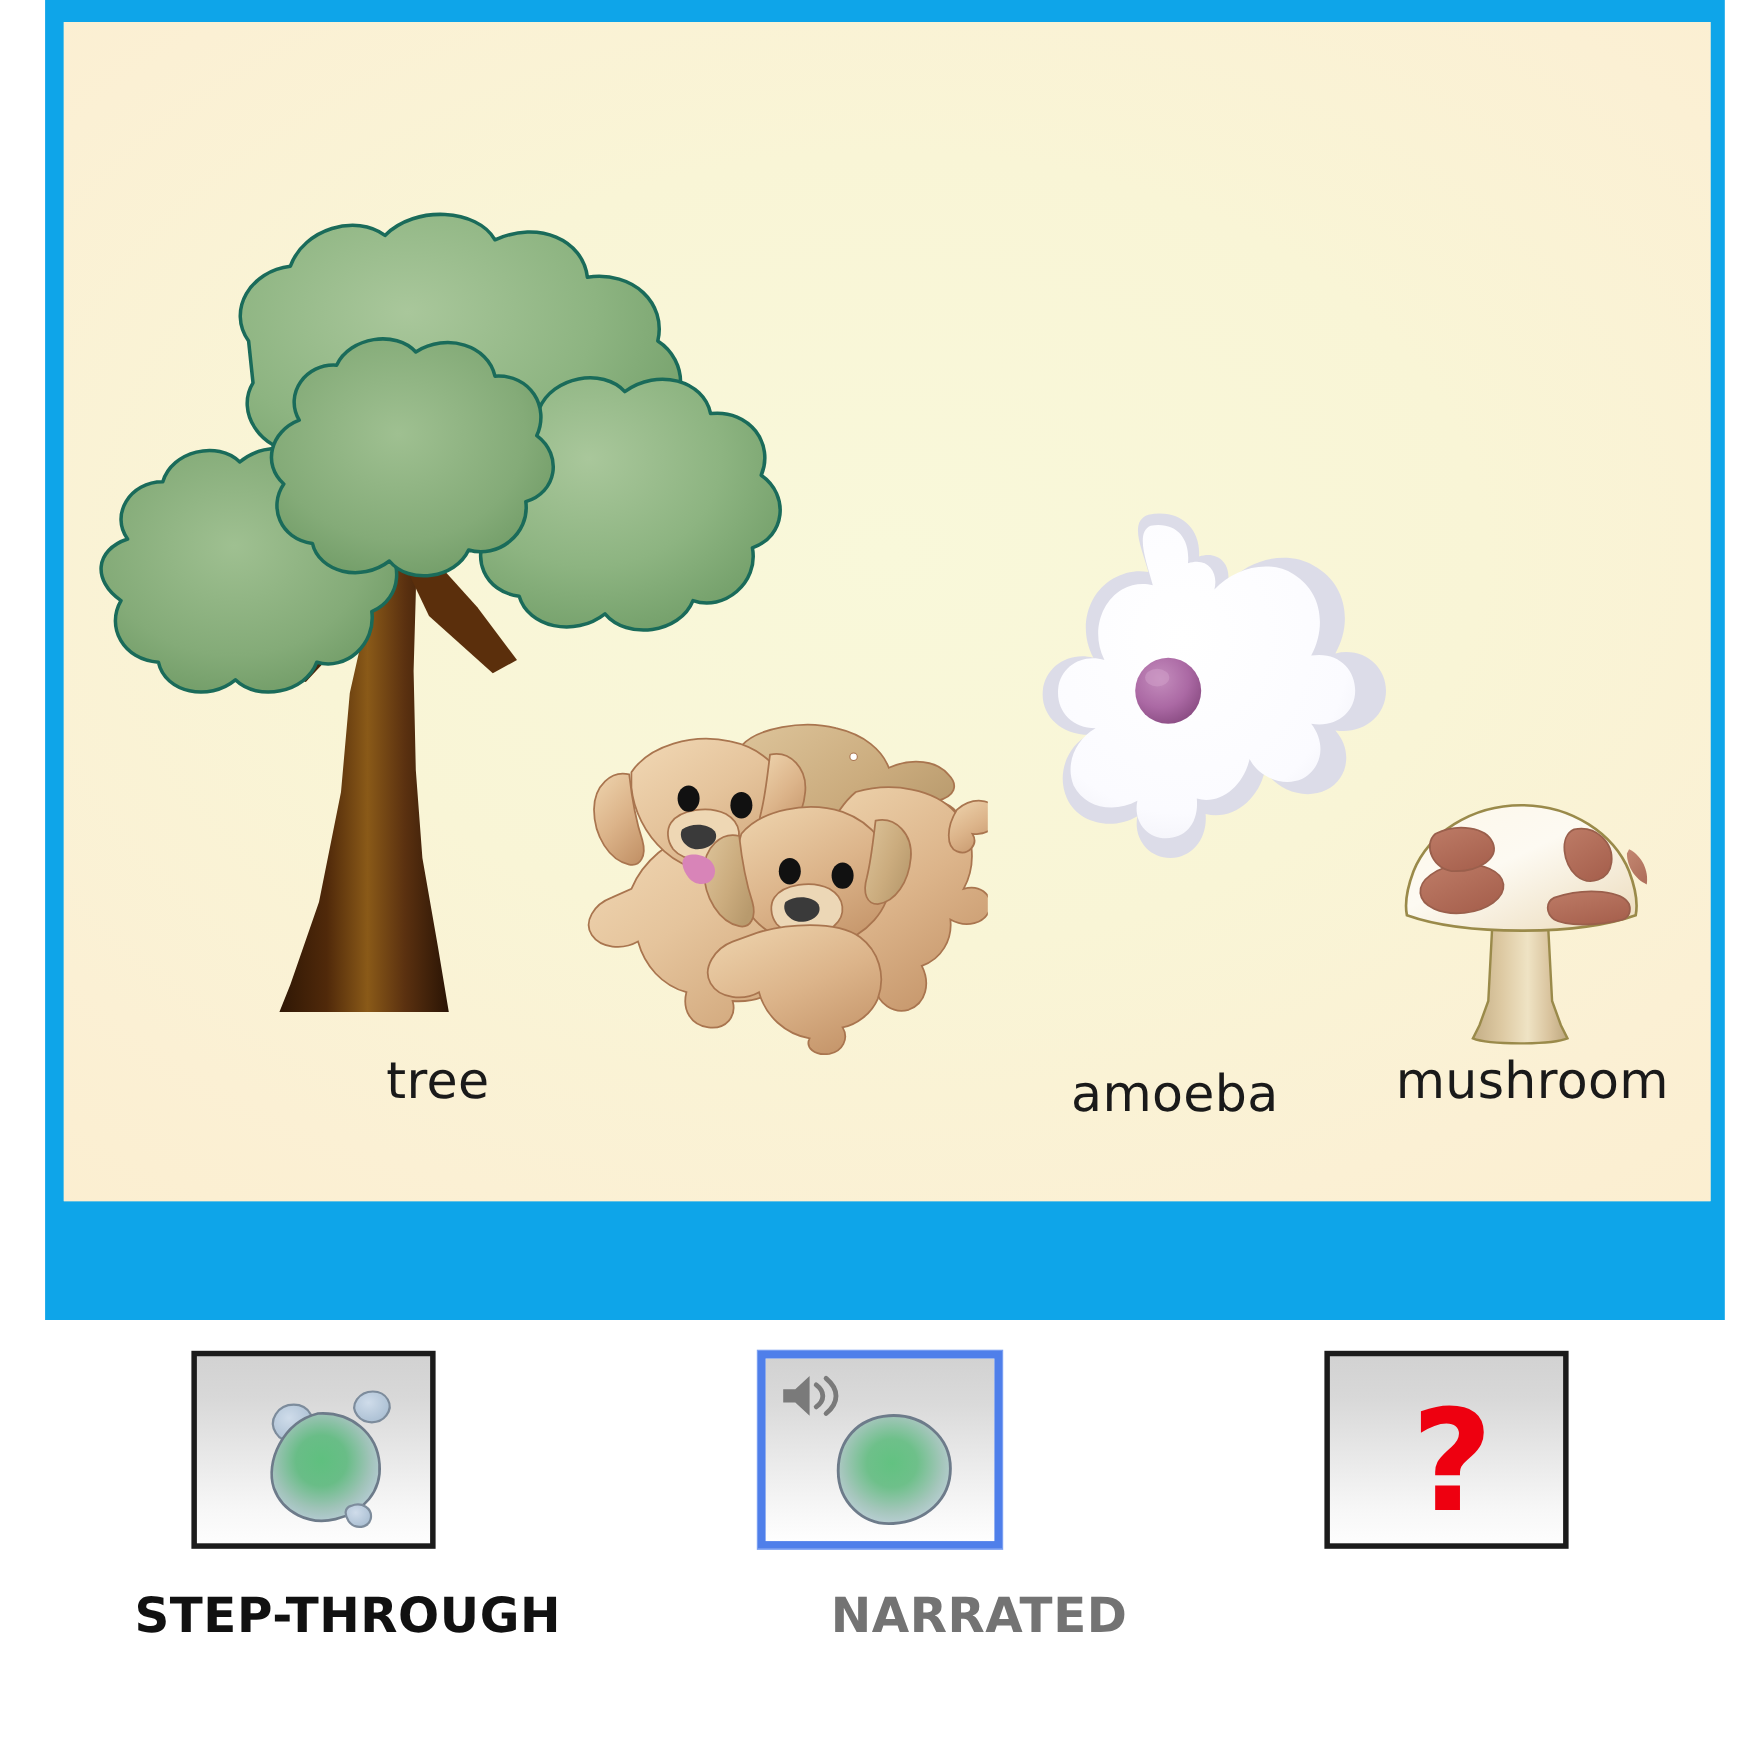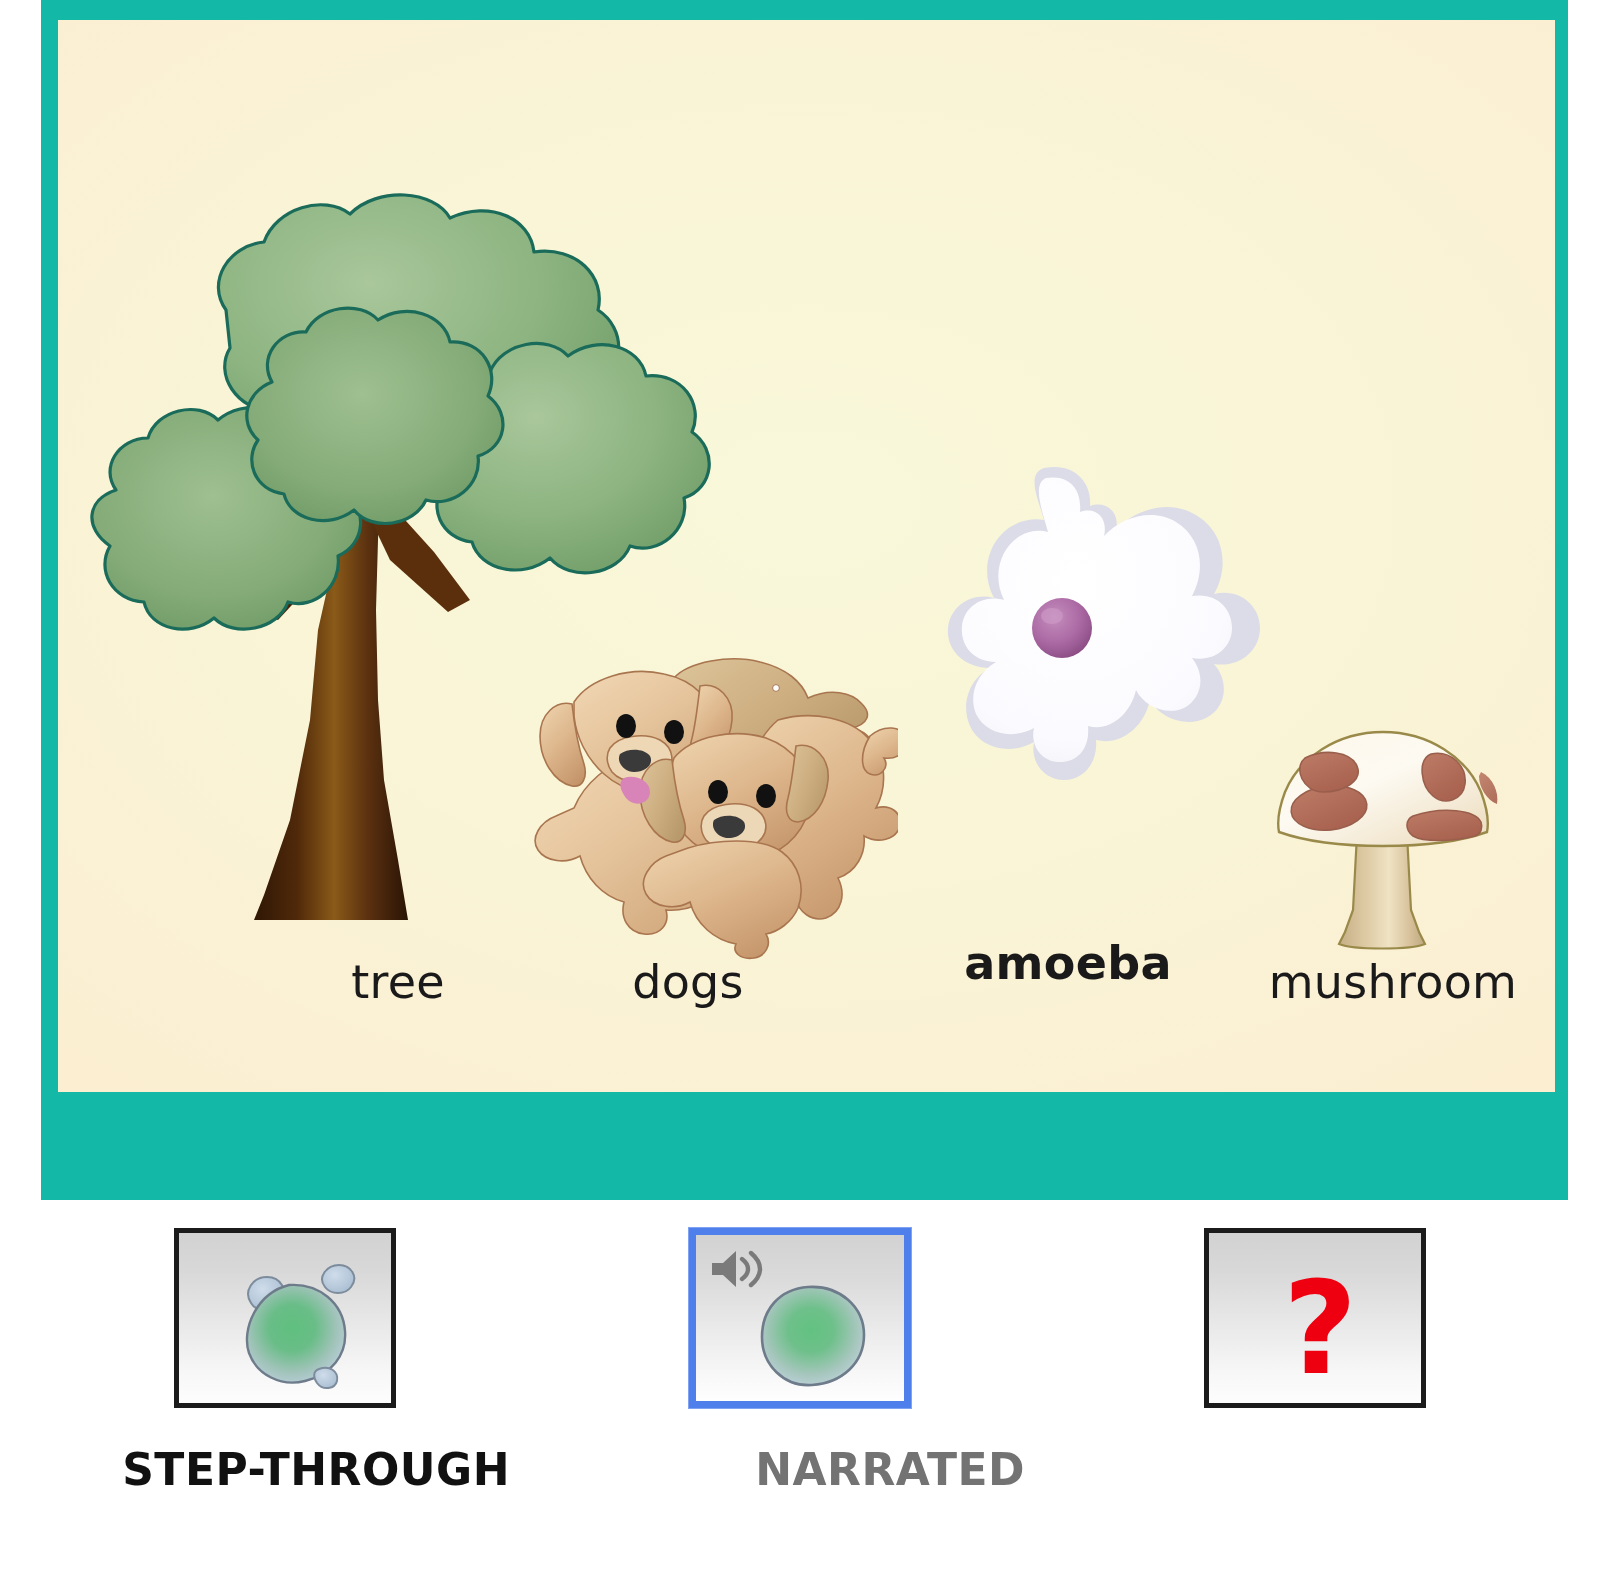--- a/index.html
+++ b/index.html
@@ -4,21 +4,21 @@
 <style>
   * { margin:0; padding:0; box-sizing:border-box; }
   html,body { width:1600px; height:1581px; background:#ffffff; overflow:hidden; }
   body { font-family:"Liberation Sans", sans-serif; }
 
   #app { position:relative; width:1600px; height:1581px; background:#fff; }
 
   
   #stage-frame {
     position:absolute; left:41px; top:0px; width:1527px; height:1200px;
-    background:#14b8a6;
+    background:#0ea5e9;
   }
   #canvas {
     position:absolute; left:17px; top:20px; width:1497px; height:1072px;
     background:#f8f2d6;
     background-image:
       radial-gradient(ellipse 80% 75% at 50% 45%, #f9f8da 0%, #f9f5d6 45%, #fbf0d4 78%, #fbeed0 100%);
     overflow:hidden;
   }
 
   
@@ -36,21 +36,21 @@
   #tree-label { top:795px; }
 
   
   #sp-dogs { left:420px; top:620px; width:420px; height:360px; }
   #dogs-art { position:absolute; left:0; top:0; width:420px; height:320px; }
   #dogs-label { top:315px; }
 
   
   #sp-amoeba { left:810px; top:440px; width:400px; height:540px; }
   #amoeba-art { position:absolute; left:0; top:0; width:400px; height:380px; }
-  #amoeba-label { top:476px;font-weight:bold; }
+  #amoeba-label { top:507px; }
 
   
   #sp-mushroom { left:1175px; top:690px; width:320px; height:290px; }
   #mush-art { position:absolute; left:20px; top:0; width:260px; height:250px; }
   #mush-label { top:245px; }
 
   
   #controls {
     position:absolute; left:0; top:1200px; width:1600px; height:381px;
     background:#ffffff;
@@ -256,21 +256,20 @@
           </g>
 
           <ellipse cx="148" cy="86" rx="10" ry="12" fill="#111"></ellipse>
           <ellipse cx="196" cy="92" rx="10" ry="12" fill="#111"></ellipse>
           <path d="M142,114 C150,108 166,108 172,116 C176,124 168,132 156,132 C146,132 138,122 142,114 Z" fill="#3a3a3a"></path>
           <path d="M146,138 C156,134 172,140 172,152 C172,164 156,168 148,158 C142,150 140,142 146,138 Z" fill="#d884b8"></path>
           <ellipse cx="240" cy="152" rx="10" ry="12" fill="#111"></ellipse>
           <ellipse cx="288" cy="156" rx="10" ry="12" fill="#111"></ellipse>
           <path d="M236,180 C244,174 260,174 266,182 C270,190 262,198 250,198 C240,198 232,188 236,180 Z" fill="#3a3a3a"></path>
         </svg>
-        <div class="sp-label" id="dogs-label">dogs</div>
       </div>
 
       <div class="specimen" id="sp-amoeba">
         <svg id="amoeba-art" viewBox="0 0 400 380">
           <defs>
             <radialGradient id="nucG" cx="38%" cy="32%" r="72%">
               <stop offset="0%" stop-color="#c48dbd"></stop>
               <stop offset="60%" stop-color="#ab69a4"></stop>
               <stop offset="100%" stop-color="#8b4d84"></stop>
             </radialGradient>

